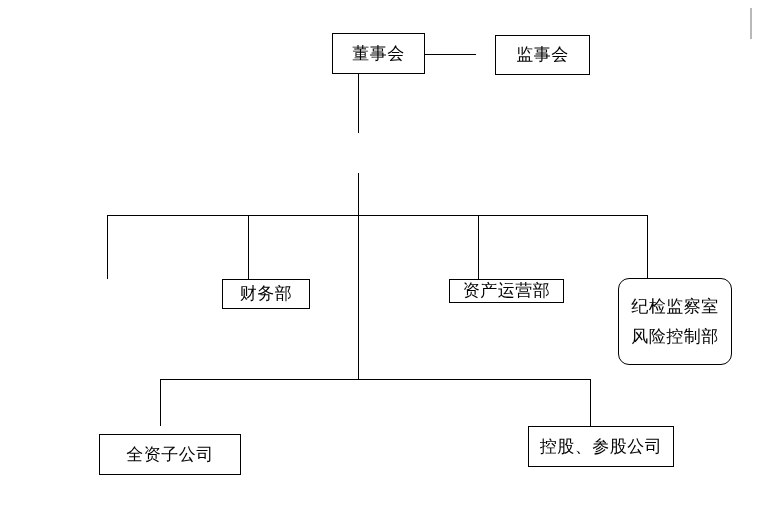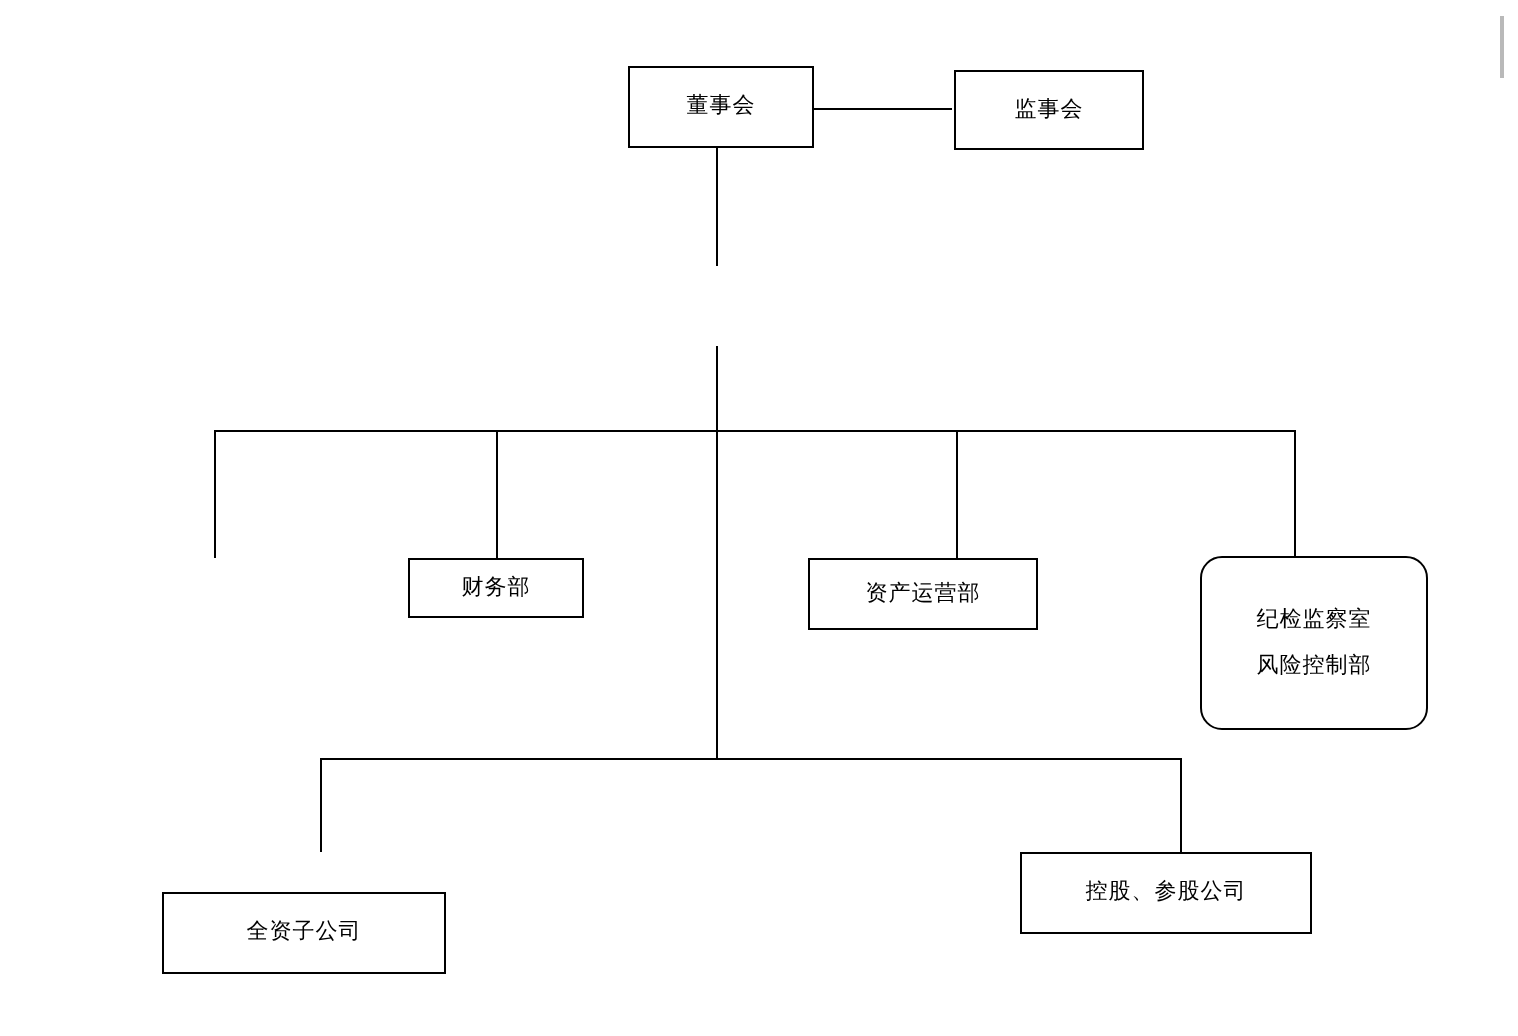--- a/index.html
+++ b/index.html
@@ -24,25 +24,26 @@
   .node {
     position: absolute;
     box-sizing: border-box;
     border: 1px solid #000000;
     background: #ffffff;
     display: flex;
     flex-direction: column;
     align-items: center;
     justify-content: center;
     color: #000000;
-    font-size: 11px;
+    font-size: 17px;
     line-height: 1.15;
     letter-spacing: 0.5px;
     white-space: nowrap;
     z-index: 3;
+    margin-left: 18px;
   }
   .node .line2 {
     margin-top: 10px;
   }
   .conn {
     position: absolute;
     background: #000000;
     z-index: 1;
   }
   .conn.h { height: 1px; }
@@ -78,30 +79,30 @@
   <div class="node" style="left:477px; top:35px; width:95px; height:40px;">
     <span>监事会</span>
   </div>
 
 
 
   <div class="node" style="left:204px; top:279px; width:88px; height:30px;">
     <span>财务部</span>
   </div>
 
-  <div class="node" style="left:404px; top:279px; width:115px; height:36px;text-align:right;">
+  <div class="node" style="left:431px; top:279px; width:115px; height:24px;text-align:right;">
     <span>资产运营部</span>
   </div>
 
   <div class="node" style="left:600px; top:278px; width:114px; height:87px;border-radius:11px;">
     <span>纪检监察室</span>
     <span class="line2">风险控制部</span>
   </div>
 
-  <div class="node" style="left:81px; top:446px; width:142px; height:41px;">
+  <div class="node" style="left:81px; top:434px; width:142px; height:41px;">
     <span>全资子公司</span>
   </div>
 
   <div class="node" style="left:510px; top:426px; width:146px; height:41px;">
     <span>控股、参股公司</span>
   </div>
 
   <div class="edge-artifact" style="left:750px; top:8px; height:31px;"></div>
 
 </div>

